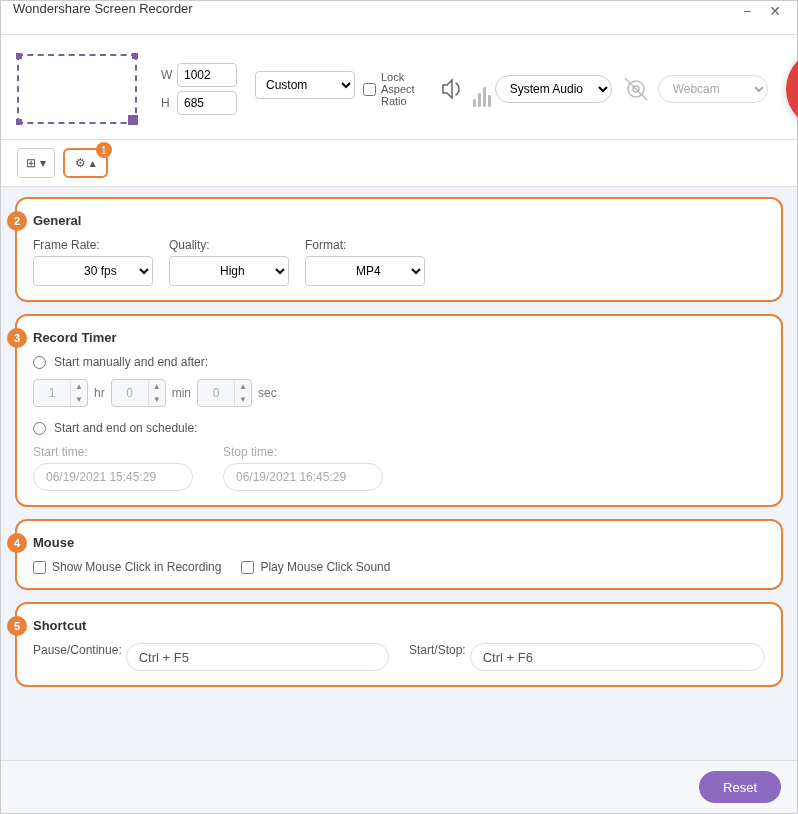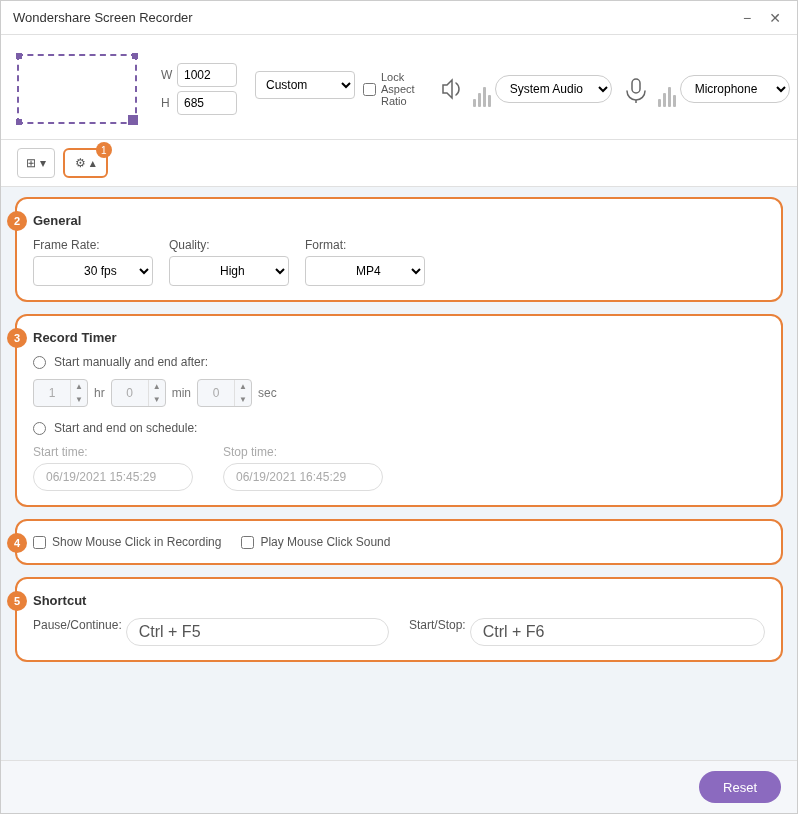--- a/index.html
+++ b/index.html
@@ -17,22 +17,22 @@
       height: 814px;
       background: #f5f7fa;
       display: flex;
       flex-direction: column;
       border: 1px solid #ccc;
     }
     .title-bar {
       background: #fff;
       height: 34px;
       display: flex;
-      align-items: center;
-      padding: 8px 12px;
+      align-items: flex-start;
+      padding: 0 12px;
       border-bottom: 1px solid #e0e0e0;
       flex-shrink: 0;
       gap: 31px;
     }
     .title-bar-title {
       flex: 1;
       font-size: 13px;
       color: #333;
     }
     .title-bar-controls {
@@ -418,21 +418,21 @@
     }
     .shortcut-label {
       font-size: 12px;
       color: #555;
     }
     .shortcut-input {
       height: 28px;
       border: 1px solid #ddd;
       border-radius: 14px;
       padding: 0 12px;
-      font-size: 16px;
+      font-size: 13px;
       color: #555;
       background: #fff;
       width: 100%;
     }
 
     .bottom-bar {
       background: #f5f7fa;
       padding: 10px 16px;
       display: flex;
       justify-content: flex-end;
@@ -510,40 +510,20 @@
             <div class="audio-bar" style="height:14px;"></div>
             <div class="audio-bar" style="height:20px;"></div>
             <div class="audio-bar" style="height:12px;"></div>
           </div>
         </div>
         <select class="audio-select">
           <option>System Audio</option>
         </select>
       </div>
 
-      <div class="audio-device">
-        <div style="display:flex; align-items:center; gap:4px;">
-          <div class="audio-icon">
-            <svg width="28" height="28" viewBox="0 0 28 28" fill="none">
-              <rect x="10" y="4" width="8" height="14" rx="4" stroke="#666" stroke-width="1.5" fill="none"></rect>
-              <path d="M5 16c0 4.97 4.03 9 9 9s9-4.03 9-9" stroke="#666" stroke-width="1.5" fill="none" stroke-linecap="round"></path>
-              <line x1="14" y1="25" x2="14" y2="28" stroke="#666" stroke-width="1.5"></line>
-            </svg>
-          </div>
-          <div class="audio-bars">
-            <div class="audio-bar" style="height:8px;"></div>
-            <div class="audio-bar" style="height:14px;"></div>
-            <div class="audio-bar" style="height:20px;"></div>
-            <div class="audio-bar" style="height:12px;"></div>
-          </div>
-        </div>
-        <select class="audio-select">
-          <option>Microphone</option>
-        </select>
-      </div>
 
       <div class="audio-device">
         <div style="display:flex; align-items:center; gap:4px;">
           <div class="audio-icon disabled">
             <svg width="28" height="28" viewBox="0 0 28 28" fill="none">
               <circle cx="14" cy="14" r="8" stroke="#bbb" stroke-width="1.5" fill="none"></circle>
               <circle cx="14" cy="14" r="3" stroke="#bbb" stroke-width="1.5" fill="none"></circle>
               <line x1="3" y1="3" x2="25" y2="25" stroke="#bbb" stroke-width="1.5"></line>
             </svg>
           </div>
@@ -646,20 +626,21 @@
         </div>
         <div class="schedule-field">
           <span class="schedule-label">Stop time:</span>
           <input class="schedule-input" type="text" value="06/19/2021 16:45:29" style="">
         </div>
       </div>
     </div>
 
     <div class="section-card">
       <div class="section-number">4</div>
+      <div class="section-title">Mouse</div>
       <div class="checkbox-row">
         <div class="checkbox-item">
           <input type="checkbox" style="">
           <span>Show Mouse Click in Recording</span>
         </div>
         <div class="checkbox-item">
           <input type="checkbox" style="">
           <span>Play Mouse Click Sound</span>
         </div>
       </div>

